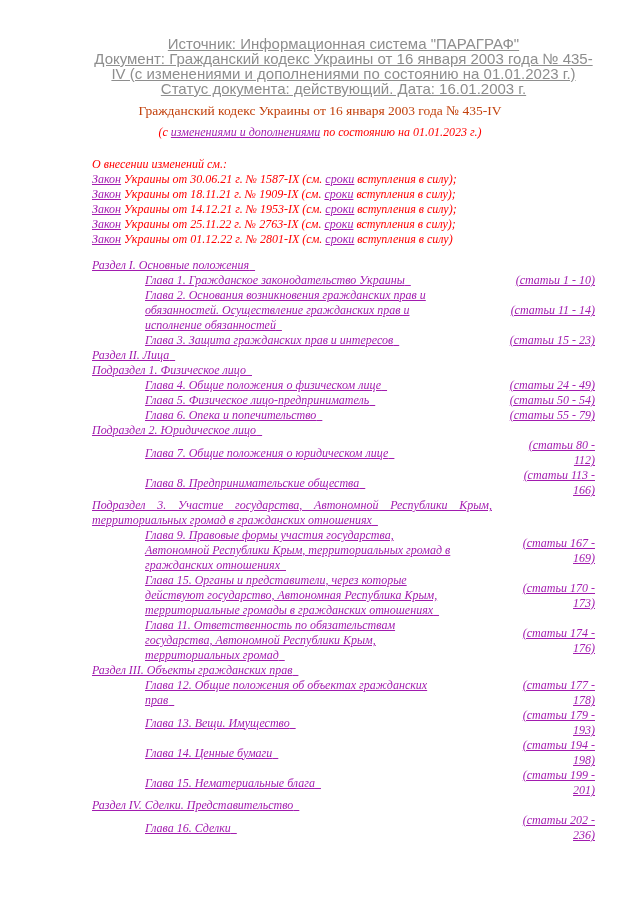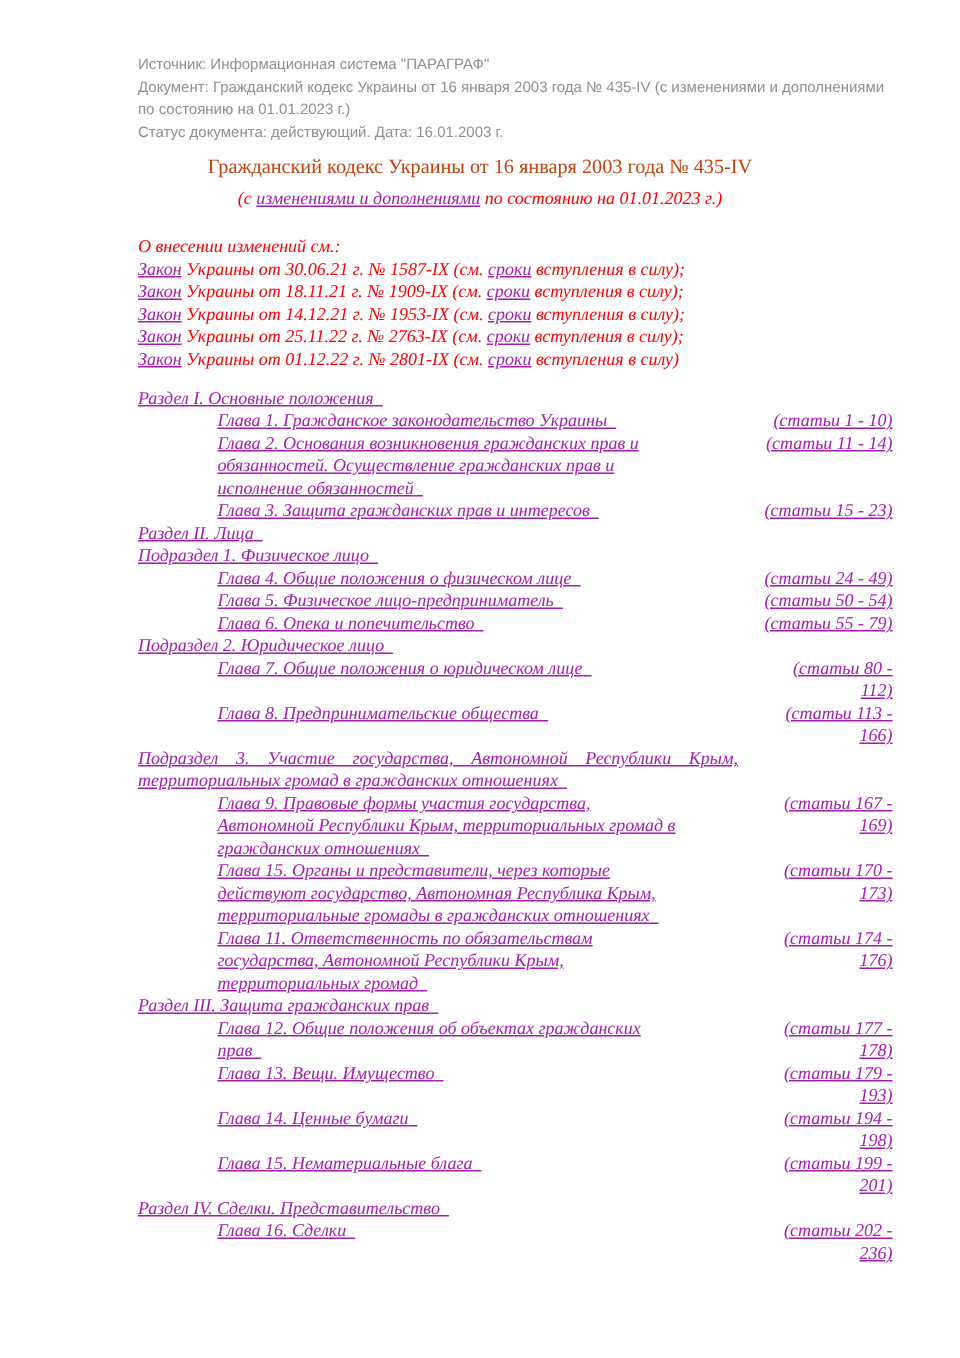--- a/index.html
+++ b/index.html
@@ -5,24 +5,25 @@
   * { margin: 0; padding: 0; box-sizing: border-box; }
   html, body { background: #ffffff; }
   body {
     width: 640px; height: 905px; overflow: hidden;
     font-family: "Liberation Serif", serif;
   }
   .page { padding: 36px 45px 0 92px; }
 
   
   .doc-header {
-    text-align: left;
+    text-align: center;
     font-family: "Liberation Sans", sans-serif;
-    font-size: 10px; line-height: 15px;
+    font-size: 15px; line-height: 15px;
     color: #8e8e8e;
+    text-decoration: underline;
   }
   .doc-header p { margin: 0; }
 
   
   .doc-title {
     margin: 7px -45px 6px -92px;
     text-align: center;
     font-weight: normal; font-size: 13.5px; line-height: 16px;
     color: #c2410c;
   }
@@ -48,21 +49,21 @@
     font-style: inherit;
     cursor: pointer;
   }
 
   
   .toc {
     margin-top: 11px;
     font-style: italic; font-size: 12px; line-height: 15px;
     color: #3333cc;
   }
-  .toc-row { display: flex; align-items: flex-start; }
+  .toc-row { display: flex; align-items: center; }
   .toc-title { width: 400px; }
   .row-section .toc-title { text-align: justify; }
   .row-chapter .toc-title { padding-left: 53px; padding-right: 33px; }
   .toc-range { flex: 1; text-align: right; white-space: pre-line; }
   
   .title-lnk::after { content: "\00a0\00a0"; }
 </style>
 </head>
 <body>
 
@@ -168,21 +169,21 @@
 173)</a></div>
     </div>
 
     <div class="toc-row row-chapter">
       <div class="toc-title"><a class="lnk title-lnk">Глава 11. Ответственность по обязательствам государства, Автономной Республики Крым, территориальных громад</a></div>
       <div class="toc-range"><a class="lnk">(статьи 174 -
 176)</a></div>
     </div>
 
     <div class="toc-row row-section">
-      <div class="toc-title"><a class="lnk title-lnk">Раздел III. Защита гражданских прав</a></div>
+      <div class="toc-title"><a class="lnk title-lnk">Раздел III. Объекты гражданских прав</a></div>
       <div class="toc-range"></div>
     </div>
 
     <div class="toc-row row-chapter">
       <div class="toc-title"><a class="lnk title-lnk">Глава 12. Общие положения об объектах гражданских прав</a></div>
       <div class="toc-range"><a class="lnk">(статьи 177 -
 178)</a></div>
     </div>
 
     <div class="toc-row row-chapter">

